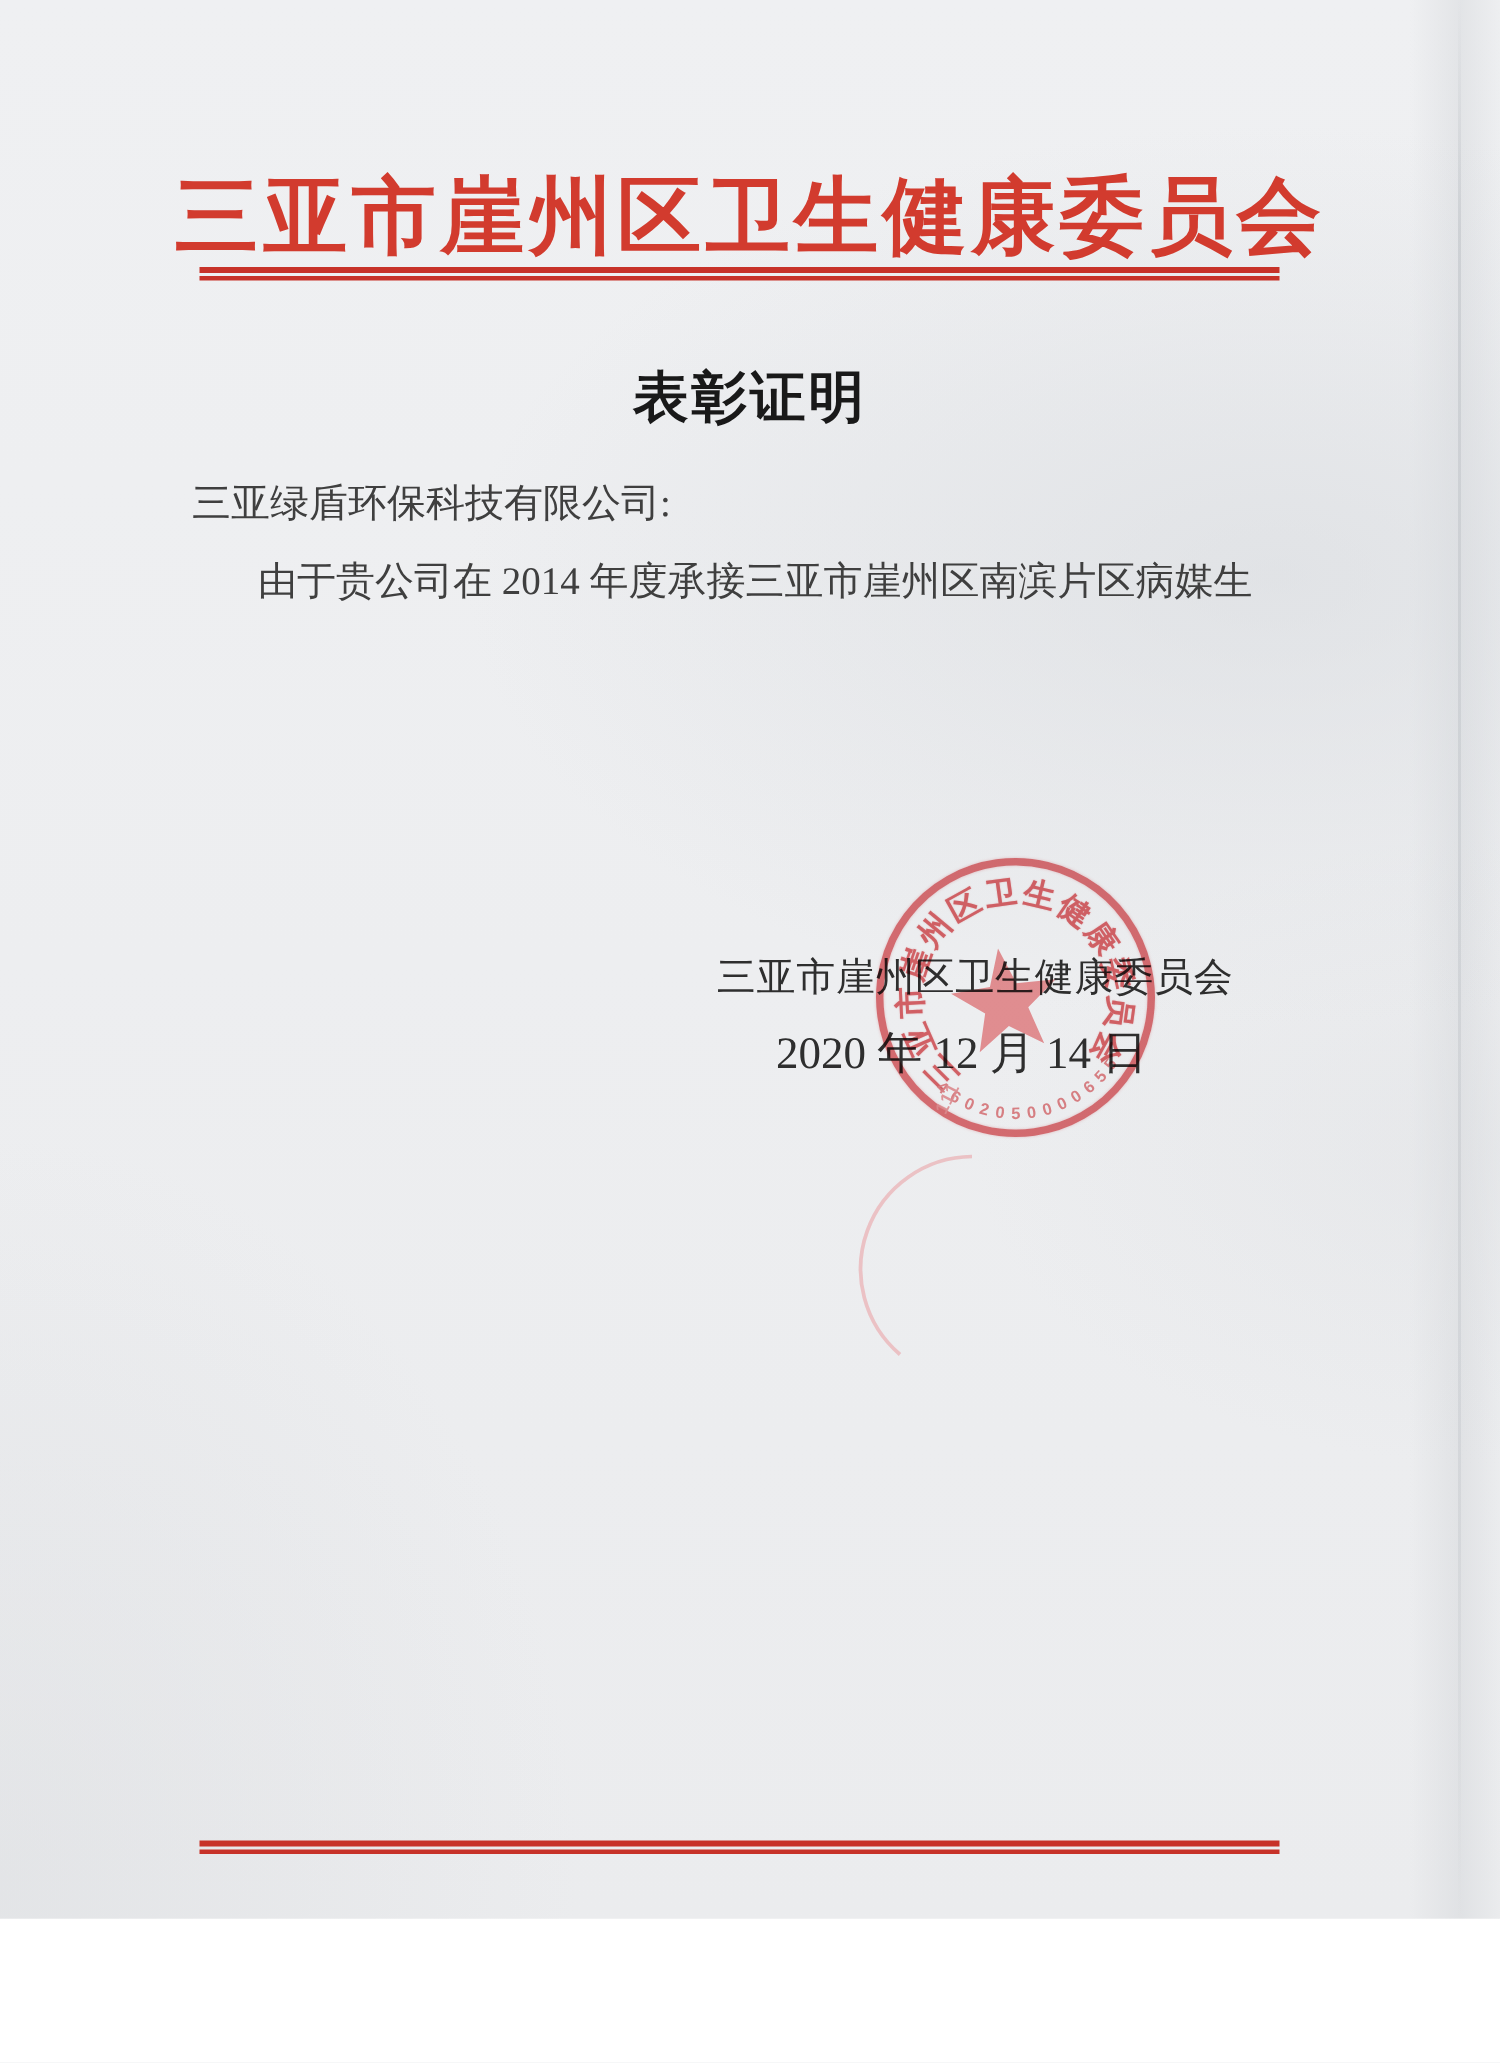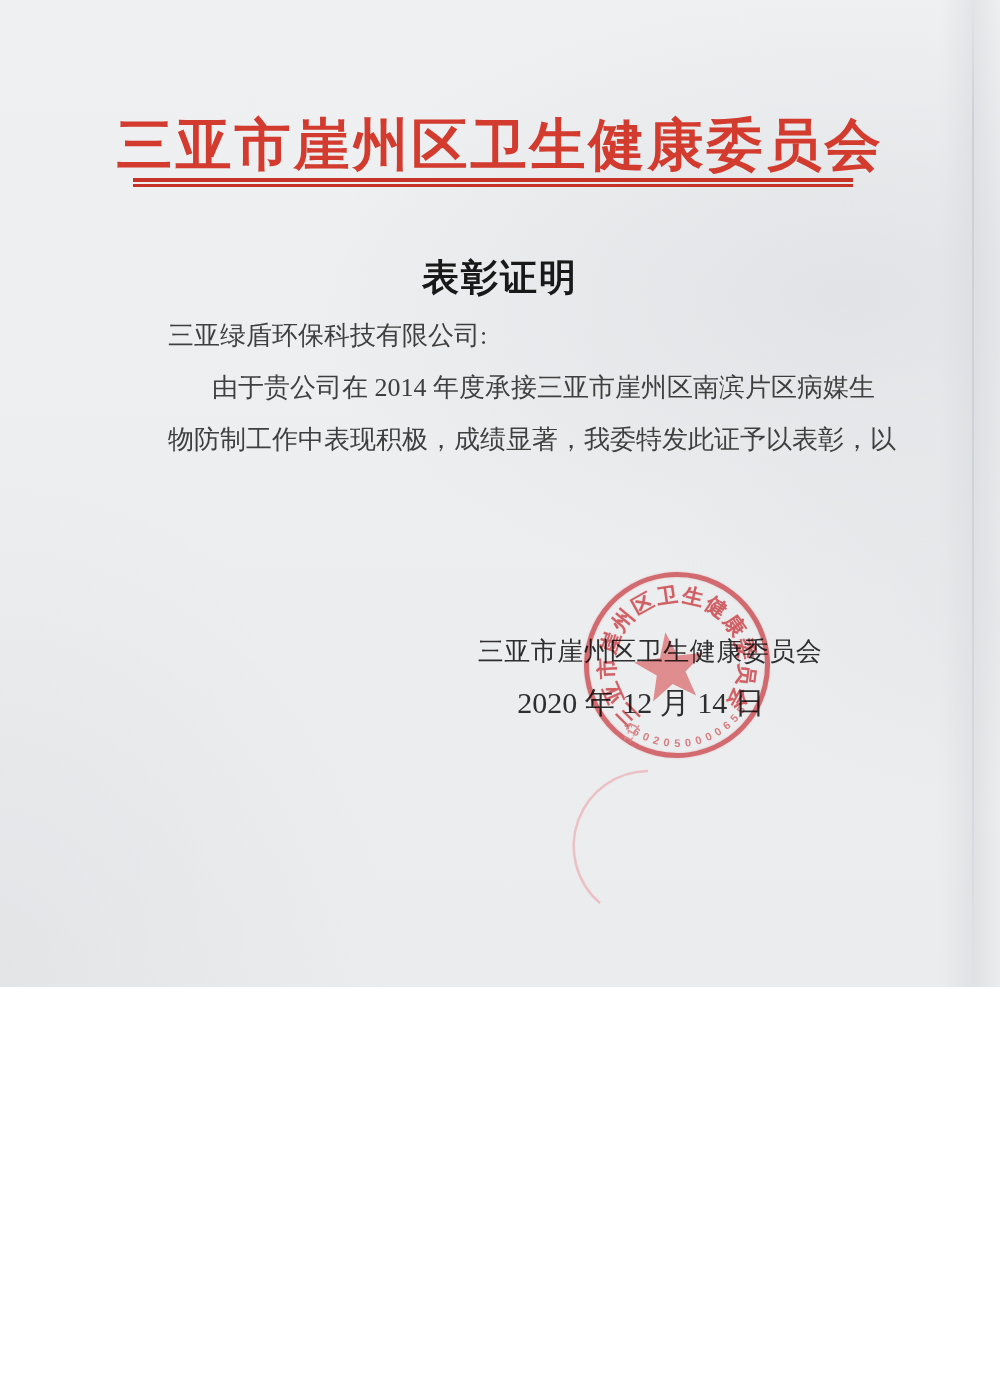--- a/index.html
+++ b/index.html
@@ -1,21 +1,21 @@
 <!DOCTYPE html>
 <html><head>
 <meta charset="utf-8">
 <style>
   html,body{margin:0;padding:0;}
   body{
     width:1000px;height:1375px;overflow:hidden;
     font-family:"Liberation Serif","DejaVu Serif",serif;
   }
   .page{
-    position:relative;width:1000px;height:987px;overflow:hidden;
+    position:relative;width:1000px;height:1279px;overflow:hidden;
     background-color:var(--paper,#edeef0);
     background-image:
       radial-gradient(900px 500px at 85% 30%, rgba(214,217,221,0.55), rgba(214,217,221,0) 60%),
       radial-gradient(700px 900px at 0% 98%, rgba(219,221,224,0.5), rgba(219,221,224,0) 55%),
       radial-gradient(500px 300px at 100% 60%, rgba(220,222,225,0.4), rgba(220,222,225,0) 70%),
       linear-gradient(to right, rgba(255,255,255,0) 94%, rgba(203,206,210,0.35) 97.4%, rgba(232,234,236,0.2) 100%),
       linear-gradient(#eff0f2,#ebecee);
   }
   .paper-edge{
     position:absolute;top:0;bottom:0;left:972px;width:2px;
@@ -26,27 +26,27 @@
     text-align:center;font-size:56px;font-weight:bold;line-height:1.2;
     letter-spacing:3px;color:var(--header-red,#d23b2e);white-space:nowrap;
   }
   .rule{position:absolute;left:133px;width:720px;}
   .rule-top{top:178px;}
   .rule-bottom{top:1227px;}
   .rule .line1{height:4px;background:var(--rule-red,#c73229);}
   .rule .gap{height:2px;}
   .rule .line2{height:3px;background:var(--rule-red,#c73229);}
   .doc-title{
-    position:absolute;top:256px;left:0;width:100%;
+    position:absolute;top:244px;left:0;width:100%;
     text-align:center;font-size:37px;font-weight:bold;line-height:1.2;
     letter-spacing:2px;color:#191919;white-space:nowrap;
   }
   .body-block{
     position:absolute;left:128px;top:310px;width:744px;
-    font-size:26px;line-height:52px;color:#3f3f3f;margin-left:40px;
+    font-size:26px;line-height:52px;color:#3f3f3f;
   }
   .body-line{white-space:nowrap;}
   .indent{text-indent:44px;}
   .signature{
     position:absolute;top:637px;left:650px;transform:translateX(-50%);
     font-size:26px;line-height:1.15;letter-spacing:0.5px;color:#2e2e2e;white-space:nowrap;
   }
   .date{
     position:absolute;top:686px;left:641px;transform:translateX(-50%);
     font-size:30px;line-height:1.15;color:#2e2e2e;white-space:nowrap;
@@ -96,21 +96,20 @@
     <div class="line1"></div>
     <div class="gap"></div>
     <div class="line2"></div>
   </div>
 
   <div class="doc-title">表彰证明</div>
 
   <div class="body-block">
     <div class="body-line">三亚绿盾环保科技有限公司:</div>
     <div class="body-line indent">由于贵公司在 2014 年度承接三亚市崖州区南滨片区病媒生</div>
-    <div class="body-line">物防制工作中表现积极，成绩显著，我委特发此证予以表彰，以</div>
   </div>
 
   <div class="signature">三亚市崖州区卫生健康委员会</div>
 
   <div class="date">2020 年 12 月 14 日</div>
 
   <div class="stamp">
     <div class="stamp-ring"></div>
     <svg class="stamp-star" viewBox="-40 -40 80 80">
       <path d="M0,-37 L8.9,-12.3 L35.2,-11.4 L14.5,4.7 L21.7,29.9 L0,15.2 L-21.7,29.9 L-14.5,4.7 L-35.2,-11.4 L-8.9,-12.3 Z" fill="rgba(240,145,148,0.95)"></path>

